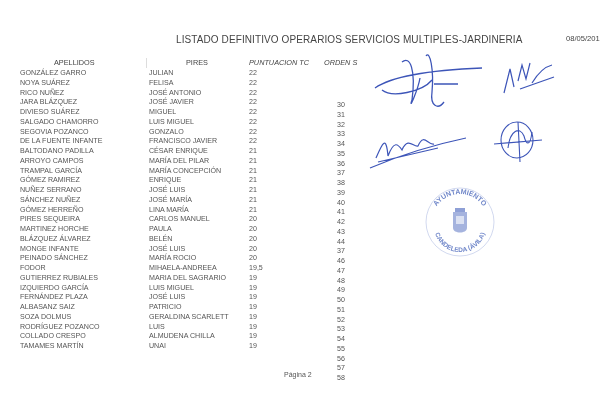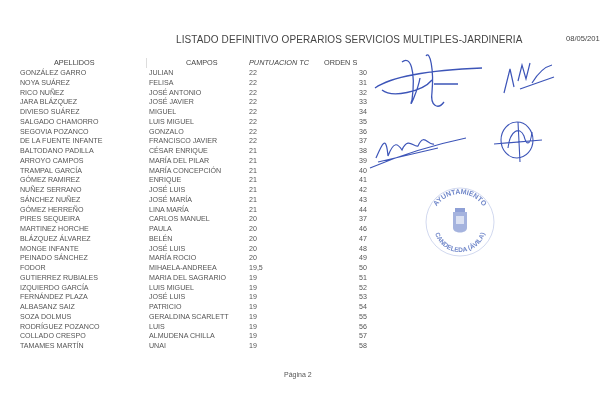--- a/index.html
+++ b/index.html
@@ -8,38 +8,38 @@
   .title { position:absolute; left:176px; top:34px; font-size:10px; letter-spacing:0.1px; color:#444; }
   .date { position:absolute; left:540px; top:34px; font-size:7.6px; color:#444;padding-left:26px; }
   .table { position:absolute; left:14px; top:58px; }
   .hdr { position:absolute; top:0; font-size:7.3px; color:#444; height:10px; white-space:nowrap; }
   .rows { position:absolute; top:11px; left:0; }
   .row { position:relative; height:9.75px; font-size:7.1px; white-space:nowrap; color:#555; }
   .row span { position:absolute; top:0; }
   .c1 { left:6px;text-align:center; }
   .c2 { left:135px; }
   .c3 { left:235px; }
-  .c4 { left:333px; width:20px; text-align:right; }
+  .c4 { left:317px; width:20px; text-align:center;margin-top:32px; }
   .vline { position:absolute; top:0; width:1px; height:10px; background:#ddd; }
   .footer { position:absolute; left:284px; top:371px; font-size:7px; color:#555; }
   .sig { position:absolute; }
 </style>
 </head>
 <body>
 
 <div>
   <div class="title">LISTADO DEFINITIVO OPERARIOS SERVICIOS MULTIPLES-JARDINERIA</div>
   <div class="date">08/05/2018</div>
 
   <div class="table">
     <div class="hdr" style="left:40px;">APELLIDOS</div>
     <div class="vline" style="left:132px;"></div>
-    <div class="hdr" style="left:172px;">CAMPOS</div>
+    <div class="hdr" style="left:172px;">PIRES</div>
     <div class="hdr" style="left:235px; width:72px; overflow:hidden;font-style:italic;">PUNTUACION TC</div>
-    <div class="hdr" style="left:310px;">ORDEN S</div>
+    <div class="hdr" style="left:310px;font-style:italic;">ORDEN S</div>
 
     <div class="rows" id="rows">
         <div class="row">
           <span class="c1">GONZÁLEZ GARRO</span>
           <span class="c2">JULIAN</span>
           <span class="c3">22</span>
           <span class="c4">30</span>
         </div>
         <div class="row">
           <span class="c1">NOYA SUÁREZ</span>

